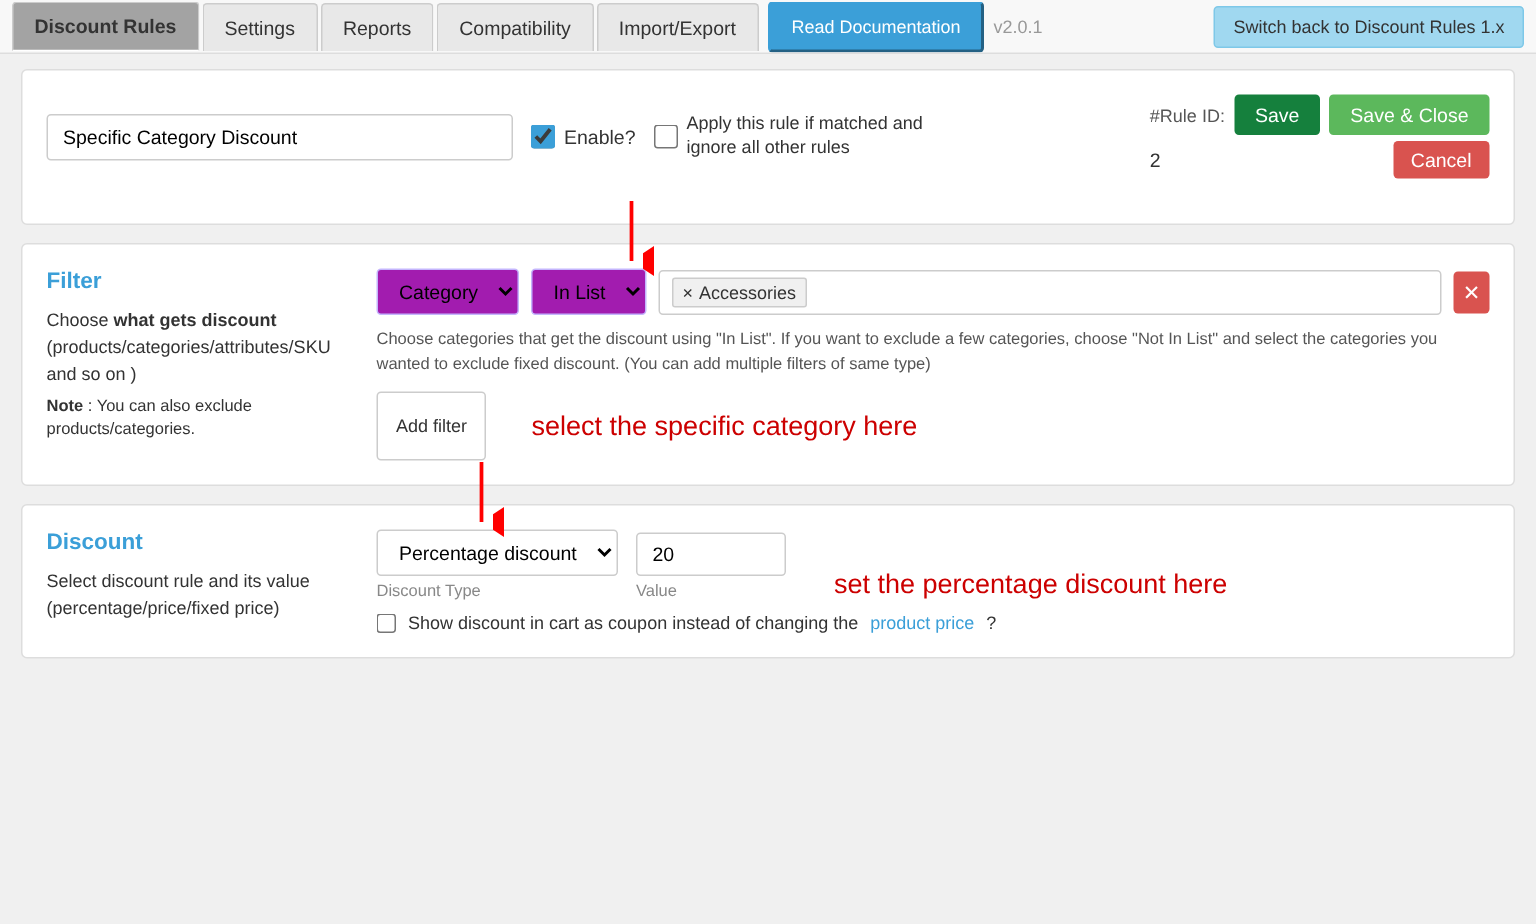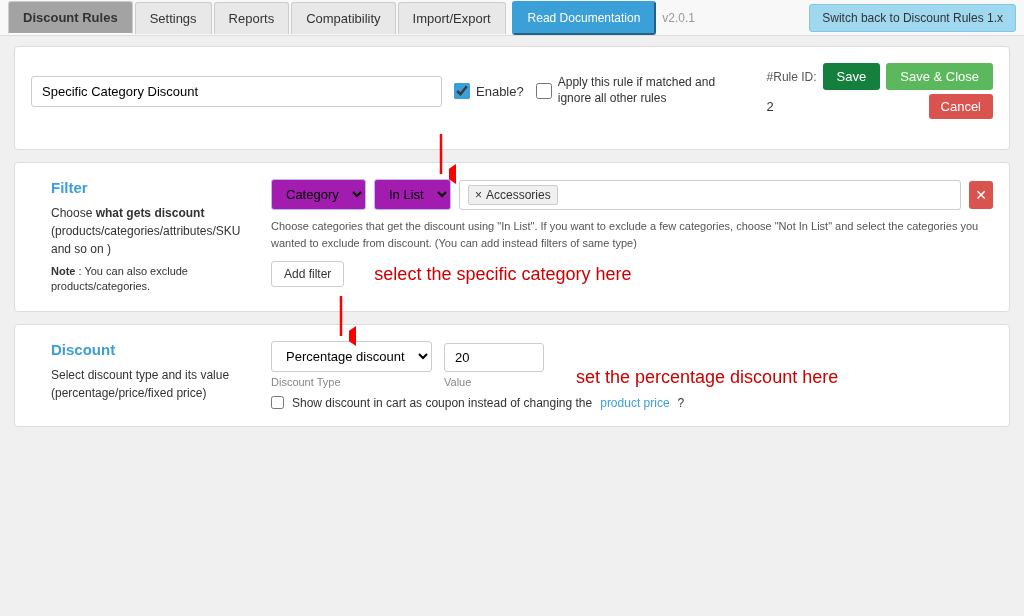--- a/index.html
+++ b/index.html
@@ -15,52 +15,52 @@
     .switch-back-btn { margin-left: auto; background: #a0d8f0; color: #333; border: 1px solid #7ec8e8; padding: 6px 12px; border-radius: 3px; font-size: 12px; cursor: pointer; }
 
     
     .main { padding: 10px 14px; background: #f0f0f0; height: calc(616px - 36px); overflow-y: auto; }
 
     
     .card { background: #fff; border: 1px solid #ddd; border-radius: 4px; padding: 16px; margin-bottom: 12px; }
 
     
     .rule-name-row { display: flex; align-items: center; gap: 12px; margin-bottom: 14px; }
-    .rule-name-input { width: 411px; padding: 7px 10px; border: 1px solid #ccc; border-radius: 3px; font-size: 13px; }
+    .rule-name-input { width: 311px; padding: 7px 10px; border: 1px solid #ccc; border-radius: 3px; font-size: 13px; }
     .enable-row { display: flex; align-items: center; gap: 6px; font-size: 13px; }
     .checkbox-blue { width: 16px; height: 16px; accent-color: #3b9fd8; }
     .checkbox-white { width: 16px; height: 16px; }
     .apply-text { font-size: 12px; color: #333; max-width: 160px; line-height: 1.3; }
     .rule-id-section { margin-left: auto; display: flex; flex-direction: column; align-items: flex-end; gap: 4px; }
     .rule-id-label { font-size: 12px; color: #555; }
     .btn-row { display: flex; gap: 6px; }
     .btn-save { background: #15803d; color: #fff; border: none; padding: 6px 14px; border-radius: 3px; cursor: pointer; font-size: 13px; }
     .btn-save-close { background: #5cb85c; color: #fff; border: none; padding: 6px 14px; border-radius: 3px; cursor: pointer; font-size: 13px; }
     .btn-cancel { background: #d9534f; color: #fff; border: none; padding: 5px 12px; border-radius: 3px; cursor: pointer; font-size: 13px; }
 
     
     .discount-type-section { margin-top: 4px; }
     .section-label { font-size: 12px; color: #555; margin-bottom: 5px; }
     .dropdown { padding: 6px 10px; border: 1px solid #ccc; border-radius: 3px; font-size: 13px; background: #fff; cursor: pointer; appearance: auto; }
 
     
     .two-col { display: flex; gap: 20px; }
-    .col-left { width: 200px; flex-shrink: 0; margin-left: 20px; }
+    .col-left { width: 200px; flex-shrink: 0; }
     .col-right { flex: 1; }
     .section-title { color: #3b9fd8; font-size: 15px; font-weight: bold; margin-bottom: 8px; }
     .section-desc { font-size: 12px; color: #333; line-height: 1.5; }
     .section-desc b { font-weight: bold; }
     .section-note { font-size: 11px; color: #333; margin-top: 6px; line-height: 1.4; }
     .section-note b { font-weight: bold; }
     .filter-select { padding: 6px 10px; border: 1px solid #c4b5fd; border-radius: 3px; font-size: 13px; background: #a21caf; }
     .tag-input { display: flex; align-items: center; flex: 1; border: 1px solid #ccc; border-radius: 3px; padding: 4px 8px; background: #fff; min-height: 30px; }
     .tag { background: #f0f0f0; border: 1px solid #ccc; border-radius: 2px; padding: 2px 6px; font-size: 12px; display: flex; align-items: center; gap: 4px; }
     .remove-btn { background: #d9534f; color: #fff; border: none; border-radius: 3px; width: 24px; height: 28px; cursor: pointer; font-size: 14px; display: flex; align-items: center; justify-content: center; }
     .filter-desc { font-size: 11px; color: #555; line-height: 1.5; margin-bottom: 10px; }
-    .add-filter-btn { background: #fff; border: 1px solid #ccc; border-radius: 3px; padding: 5px 12px; font-size: 12px; cursor: pointer; color: #333; }
+    .add-filter-btn { background: #fff; border: 1px solid #ccc; border-radius: 3px; padding: 15px 12px; font-size: 12px; cursor: pointer; color: #333; }
 
     
     .annotation-text { color: #cc0000; font-size: 18px; font-weight: normal; margin-left: 20px; display: inline-block; }
     .discount-select { padding: 6px 10px; border: 1px solid #ccc; border-radius: 3px; font-size: 13px; background: #fff; }
     .discount-value-input { padding: 6px 10px; border: 1px solid #ccc; border-radius: 3px; font-size: 13px; width: 100px; }
     .field-label { font-size: 11px; color: #888; margin-top: 4px; }
     .show-discount-row { display: flex; align-items: center; gap: 8px; font-size: 12px; margin-top: 8px; }
     .show-discount-row a { color: #3b9fd8; text-decoration: none; }
 
     .rule-id-num { font-size: 13px; }
@@ -141,35 +141,35 @@
           <svg width="50" height="50" style="position:absolute;top:-45px;left:160px;overflow:visible;">
             <defs>
               <marker id="arrowhead2" markerWidth="8" height="6" refX="4" refY="6" orient="auto">
                 <polygon points="0 0, 8 0, 4 6" fill="red"></polygon>
               </marker>
             </defs>
             <line x1="10" y1="0" x2="10" y2="40" stroke="red" stroke-width="2.5" marker-end="url(#arrowhead2)"></line>
           </svg>
         </div>
 
-        <div class="filter-desc">Choose categories that get the discount using "In List". If you want to exclude a few categories, choose "Not In List" and select the categories you wanted to exclude from discount. (You can add instead filters of same type)</div>
+        <div class="filter-desc">Choose categories that get the discount using "In List". If you want to exclude a few categories, choose "Not In List" and select the categories you wanted to exclude fixed discount. (You can add multiple filters of same type)</div>
 
         <div style="display:flex;align-items:center;gap:10px;">
           <button class="add-filter-btn">Add filter</button>
           <span class="annotation-text">select the specific category here</span>
         </div>
       </div>
     </div>
   </div>
 
   <div class="card">
     <div class="two-col">
       <div class="col-left">
         <div class="section-title">Discount</div>
-        <div class="section-desc">Select discount type and its value (percentage/price/fixed price)</div>
+        <div class="section-desc">Select discount rule and its value (percentage/price/fixed price)</div>
       </div>
       <div class="col-right">
 
         <div style="display:flex;align-items:flex-end;gap:12px;position:relative;">
           <div>
             <div style="display:flex;align-items:center;gap:6px;">
               <select class="discount-select">
                 <option>Percentage discount</option>
               </select>
 

